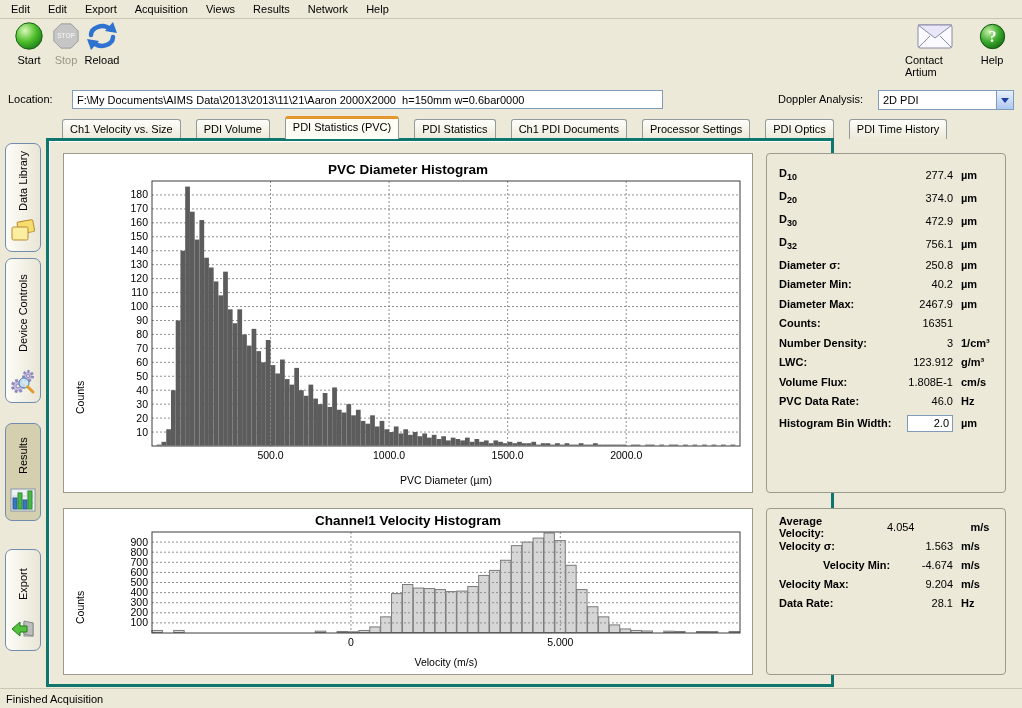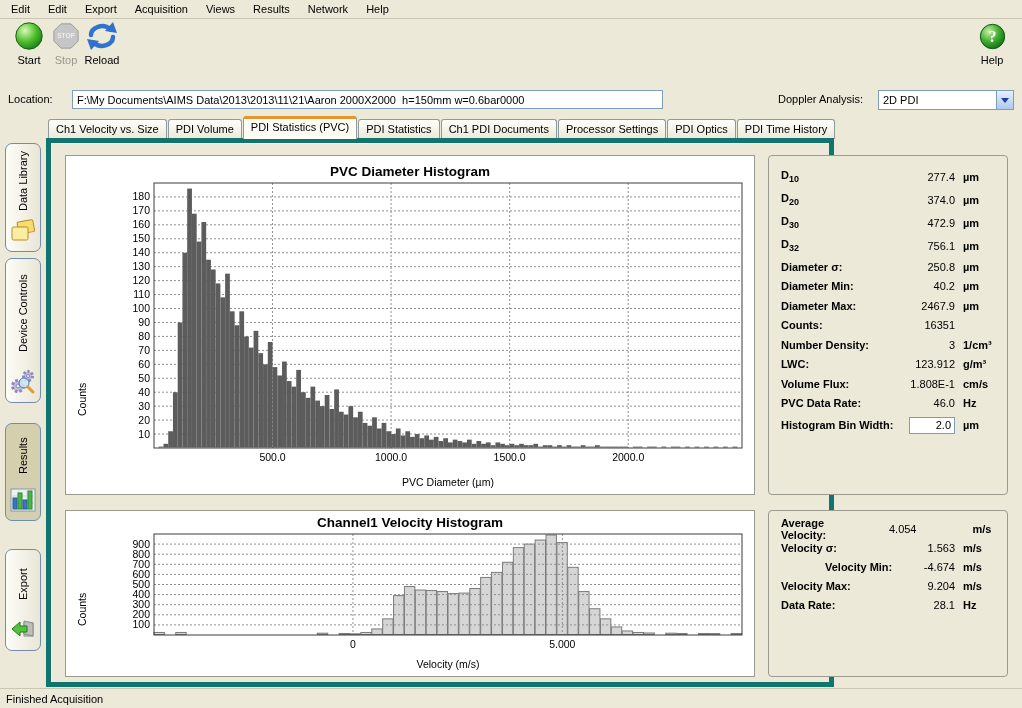--- a/index.html
+++ b/index.html
@@ -32,27 +32,27 @@
   #doppler-value { flex:1; padding-left:4px; }
   #doppler-arrow { width:17px; height:18px; margin:0; border-left:1px solid #7f9db9;
                    background:linear-gradient(#e6f0fc,#aec8ef); display:flex; align-items:center; justify-content:center; }
   #doppler-arrow .tri { width:0; height:0; border-left:4px solid transparent; border-right:4px solid transparent;
                         border-top:5px solid #1c3e9e; }
 
   
   #tabstrip { position:absolute; left:48px; top:117px; height:22px; display:flex; align-items:flex-end; }
   .tab { height:20px; padding:3px 7px 6px 7px; background:linear-gradient(#fefefb,#ece9d8);
          border:1px solid #919b9c; border-bottom:none; border-radius:3px 3px 0 0; margin-right:1px;
-         white-space:nowrap; cursor:default; }
+         white-space:nowrap; cursor:default;margin-left:14px; }
   .tab.active { height:23px; background:#fdfdf6; position:relative; z-index:3;
                 border-top:3px solid #e5962d; padding-top:2px; }
 
   
   #content { position:absolute; left:46px; top:138px; width:788px; height:549px;
-             background:#ece9d8; border:5px solid #0f766e; box-shadow:inset 1px 1px 0 #fff; }
+             background:#ece9d8; border:3px solid #0f766e; box-shadow:inset 1px 1px 0 #fff; }
 
   .chart-panel { position:absolute; background:#fff; border:1px solid #9a9a8e; }
   #chart-pvc  { left:14px; top:12px;  width:690px; height:340px; }
   #chart-vel  { left:14px; top:367px; width:690px; height:167px; }
   .chart-title { position:absolute; left:0; width:100%; text-align:center; font-weight:bold; font-size:13.5px; }
   .chart-xlabel { position:absolute; left:88px; width:588px; text-align:center; font-size:10.5px; }
   .chart-ylabel { position:absolute; font-size:10.5px; writing-mode:vertical-rl; transform:rotate(180deg); }
   .chart-svg { position:absolute; left:0; top:0; }
 
   .stats-panel { position:absolute; border:1px solid #9a9a8e; border-radius:4px; background:#ece9d8; padding:9px 12px 0 12px; }
@@ -125,20 +125,30 @@
       <svg width="32" height="30" viewBox="0 0 32 30">
         <path d="M5 14 A11 9 0 0 1 24 8" fill="none" stroke="#2f72d0" stroke-width="4.5" stroke-linecap="round"></path>
         <polygon points="27,1 31,12 19,10" fill="#2f72d0"></polygon>
         <path d="M27 16 A11 9 0 0 1 8 22" fill="none" stroke="#2f72d0" stroke-width="4.5" stroke-linecap="round"></path>
         <polygon points="5,29 1,18 13,20" fill="#2f72d0"></polygon>
       </svg>
     </div>
     <div class="tlabel">Reload</div>
   </div>
 
+  <div class="tool-btn" style="left:905px; width:60px;">
+    <div class="ticon">
+      <svg width="36" height="27" viewBox="0 0 36 27">
+        <rect x="1" y="2" width="34" height="23" rx="2" fill="#fbfaff" stroke="#8a8aa8"></rect>
+        <path d="M1 2 L18 15 L35 2 Z" fill="#e9e7f8" stroke="#8a8aa8" stroke-linejoin="round"></path>
+        <path d="M2 24 L13 13 M34 24 L23 13" stroke="#8a8aa8" fill="none"></path>
+      </svg>
+    </div>
+    <div class="tlabel">Contact Artium</div>
+  </div>
 
   <div class="tool-btn" style="left:966px; width:52px;">
     <div class="ticon">
       <svg width="27" height="27" viewBox="0 0 27 27">
         <defs>
             <radialGradient id="gHelp" cx="35%" cy="30%" r="75%">
           <stop offset="0%" stop-color="#c8f0a8"></stop>
               <stop offset="55%" stop-color="#3fae2e"></stop>
               <stop offset="100%" stop-color="#176e16"></stop>
         </radialGradient>

